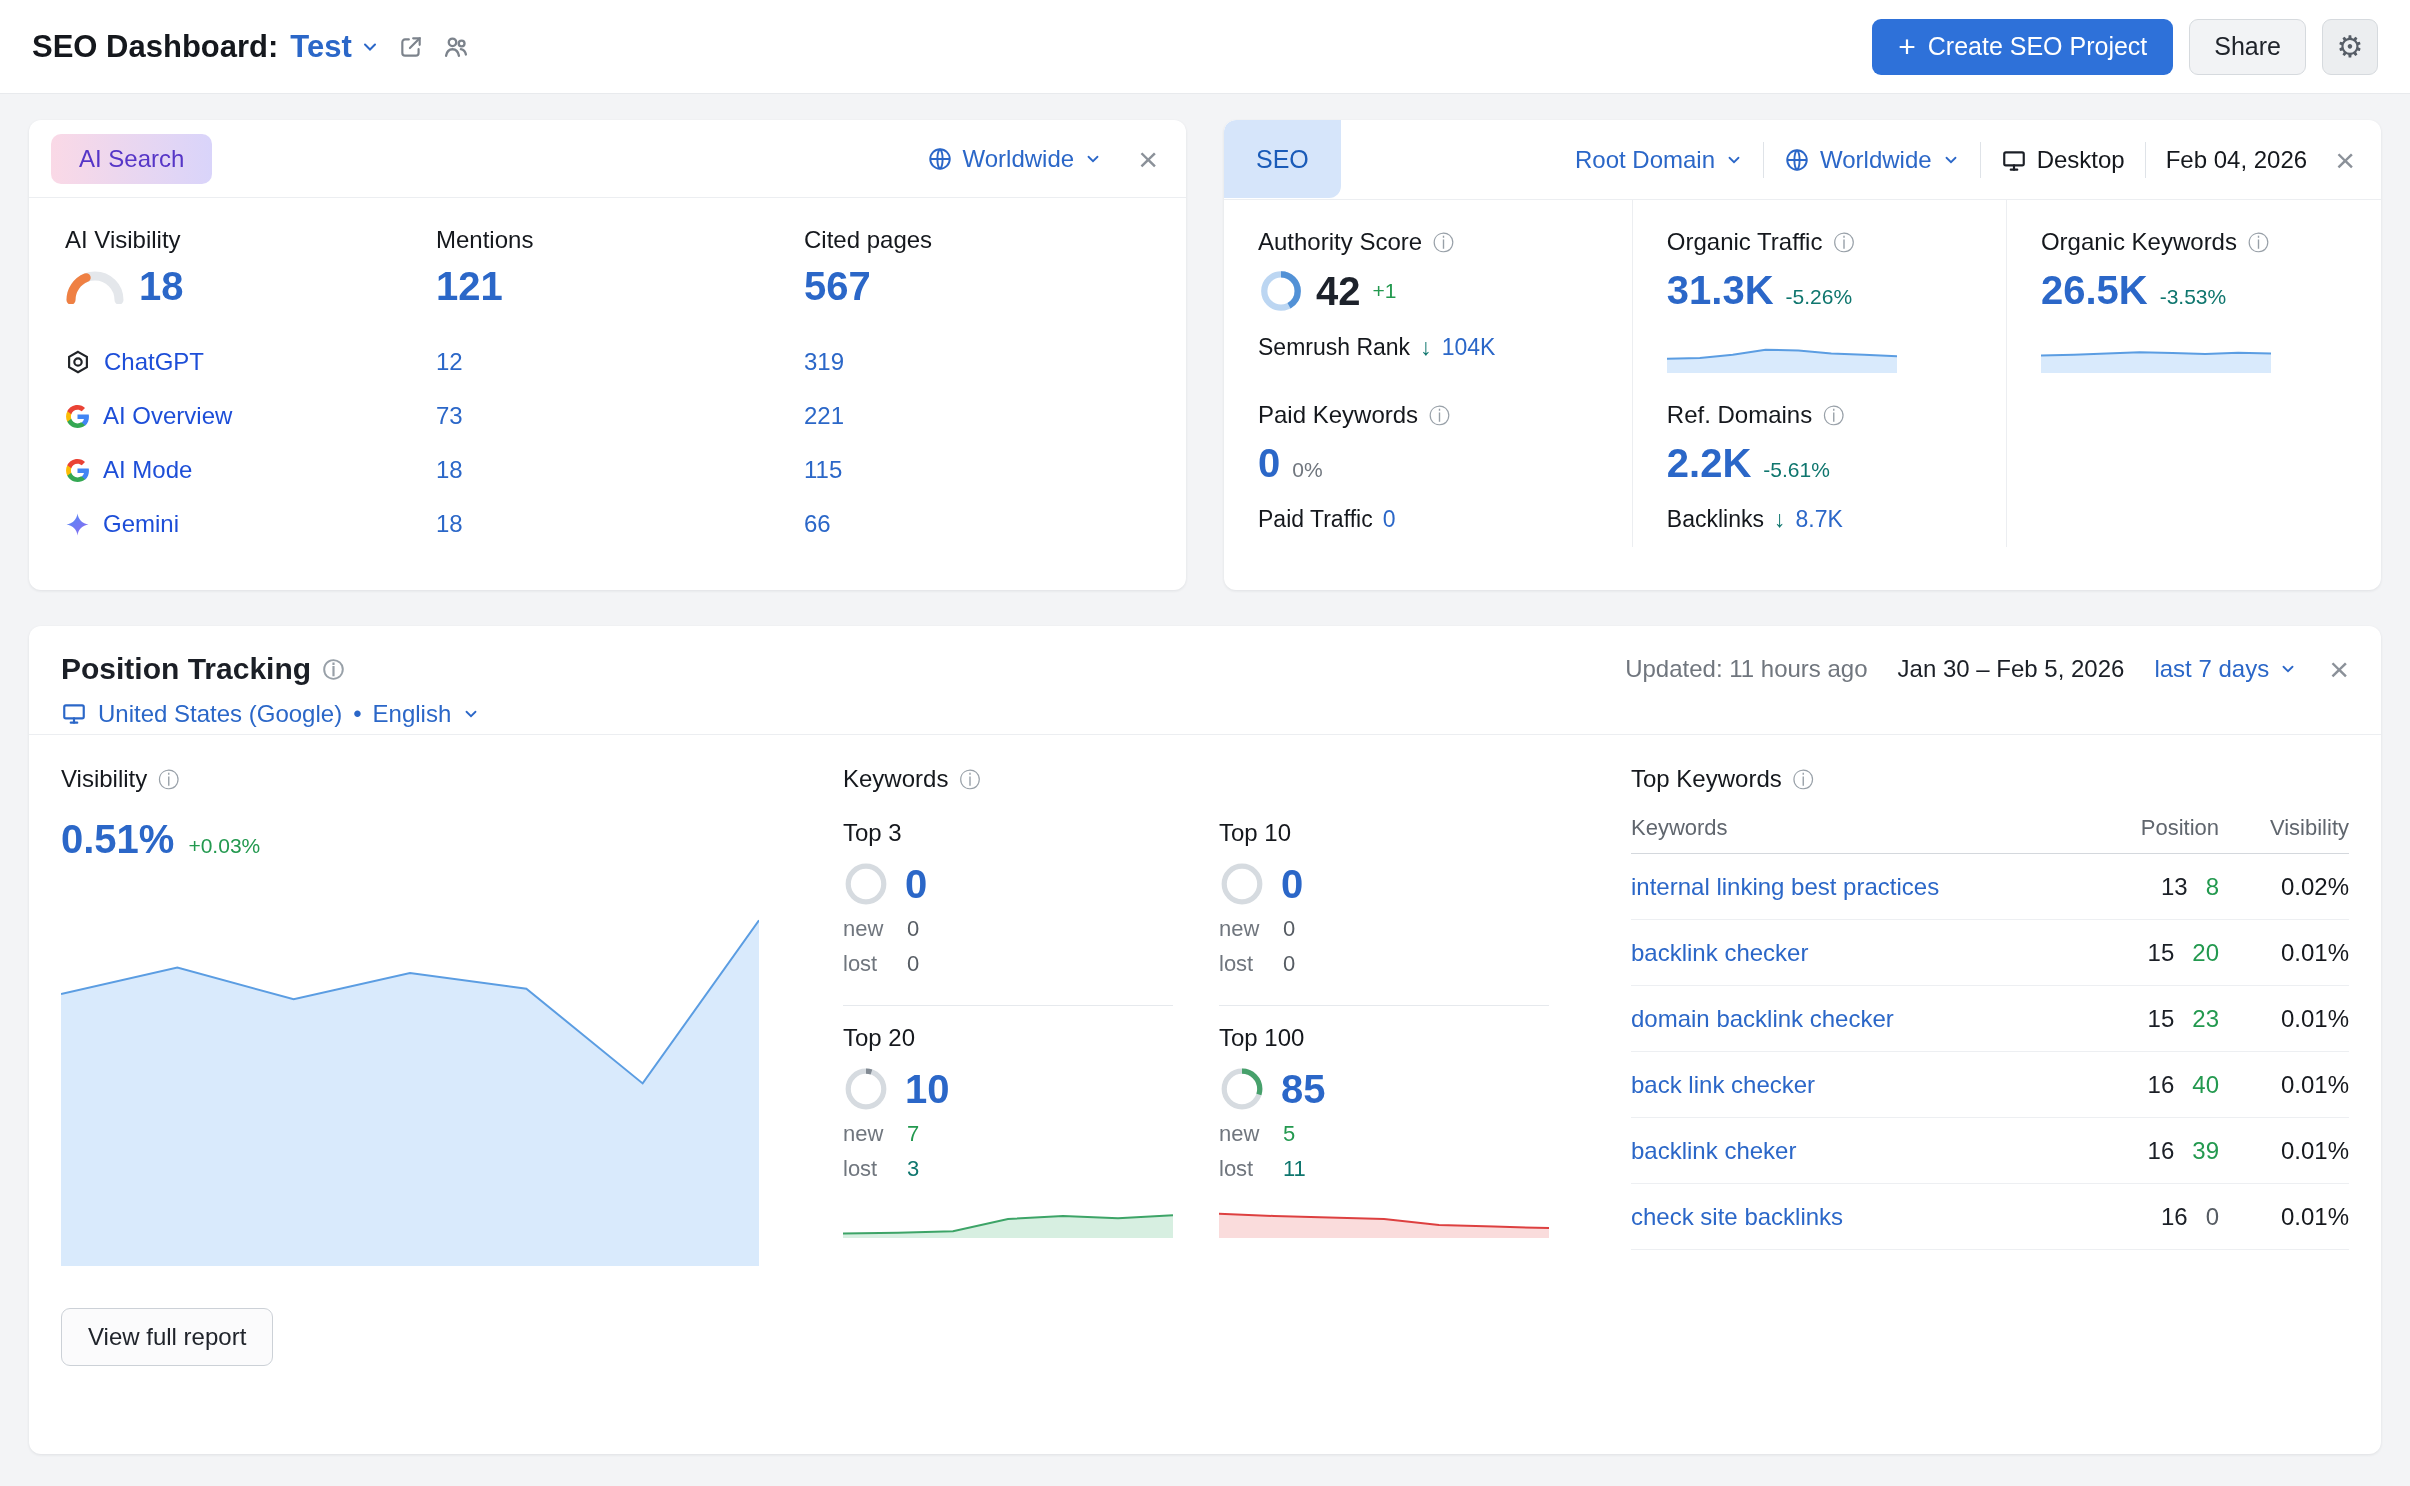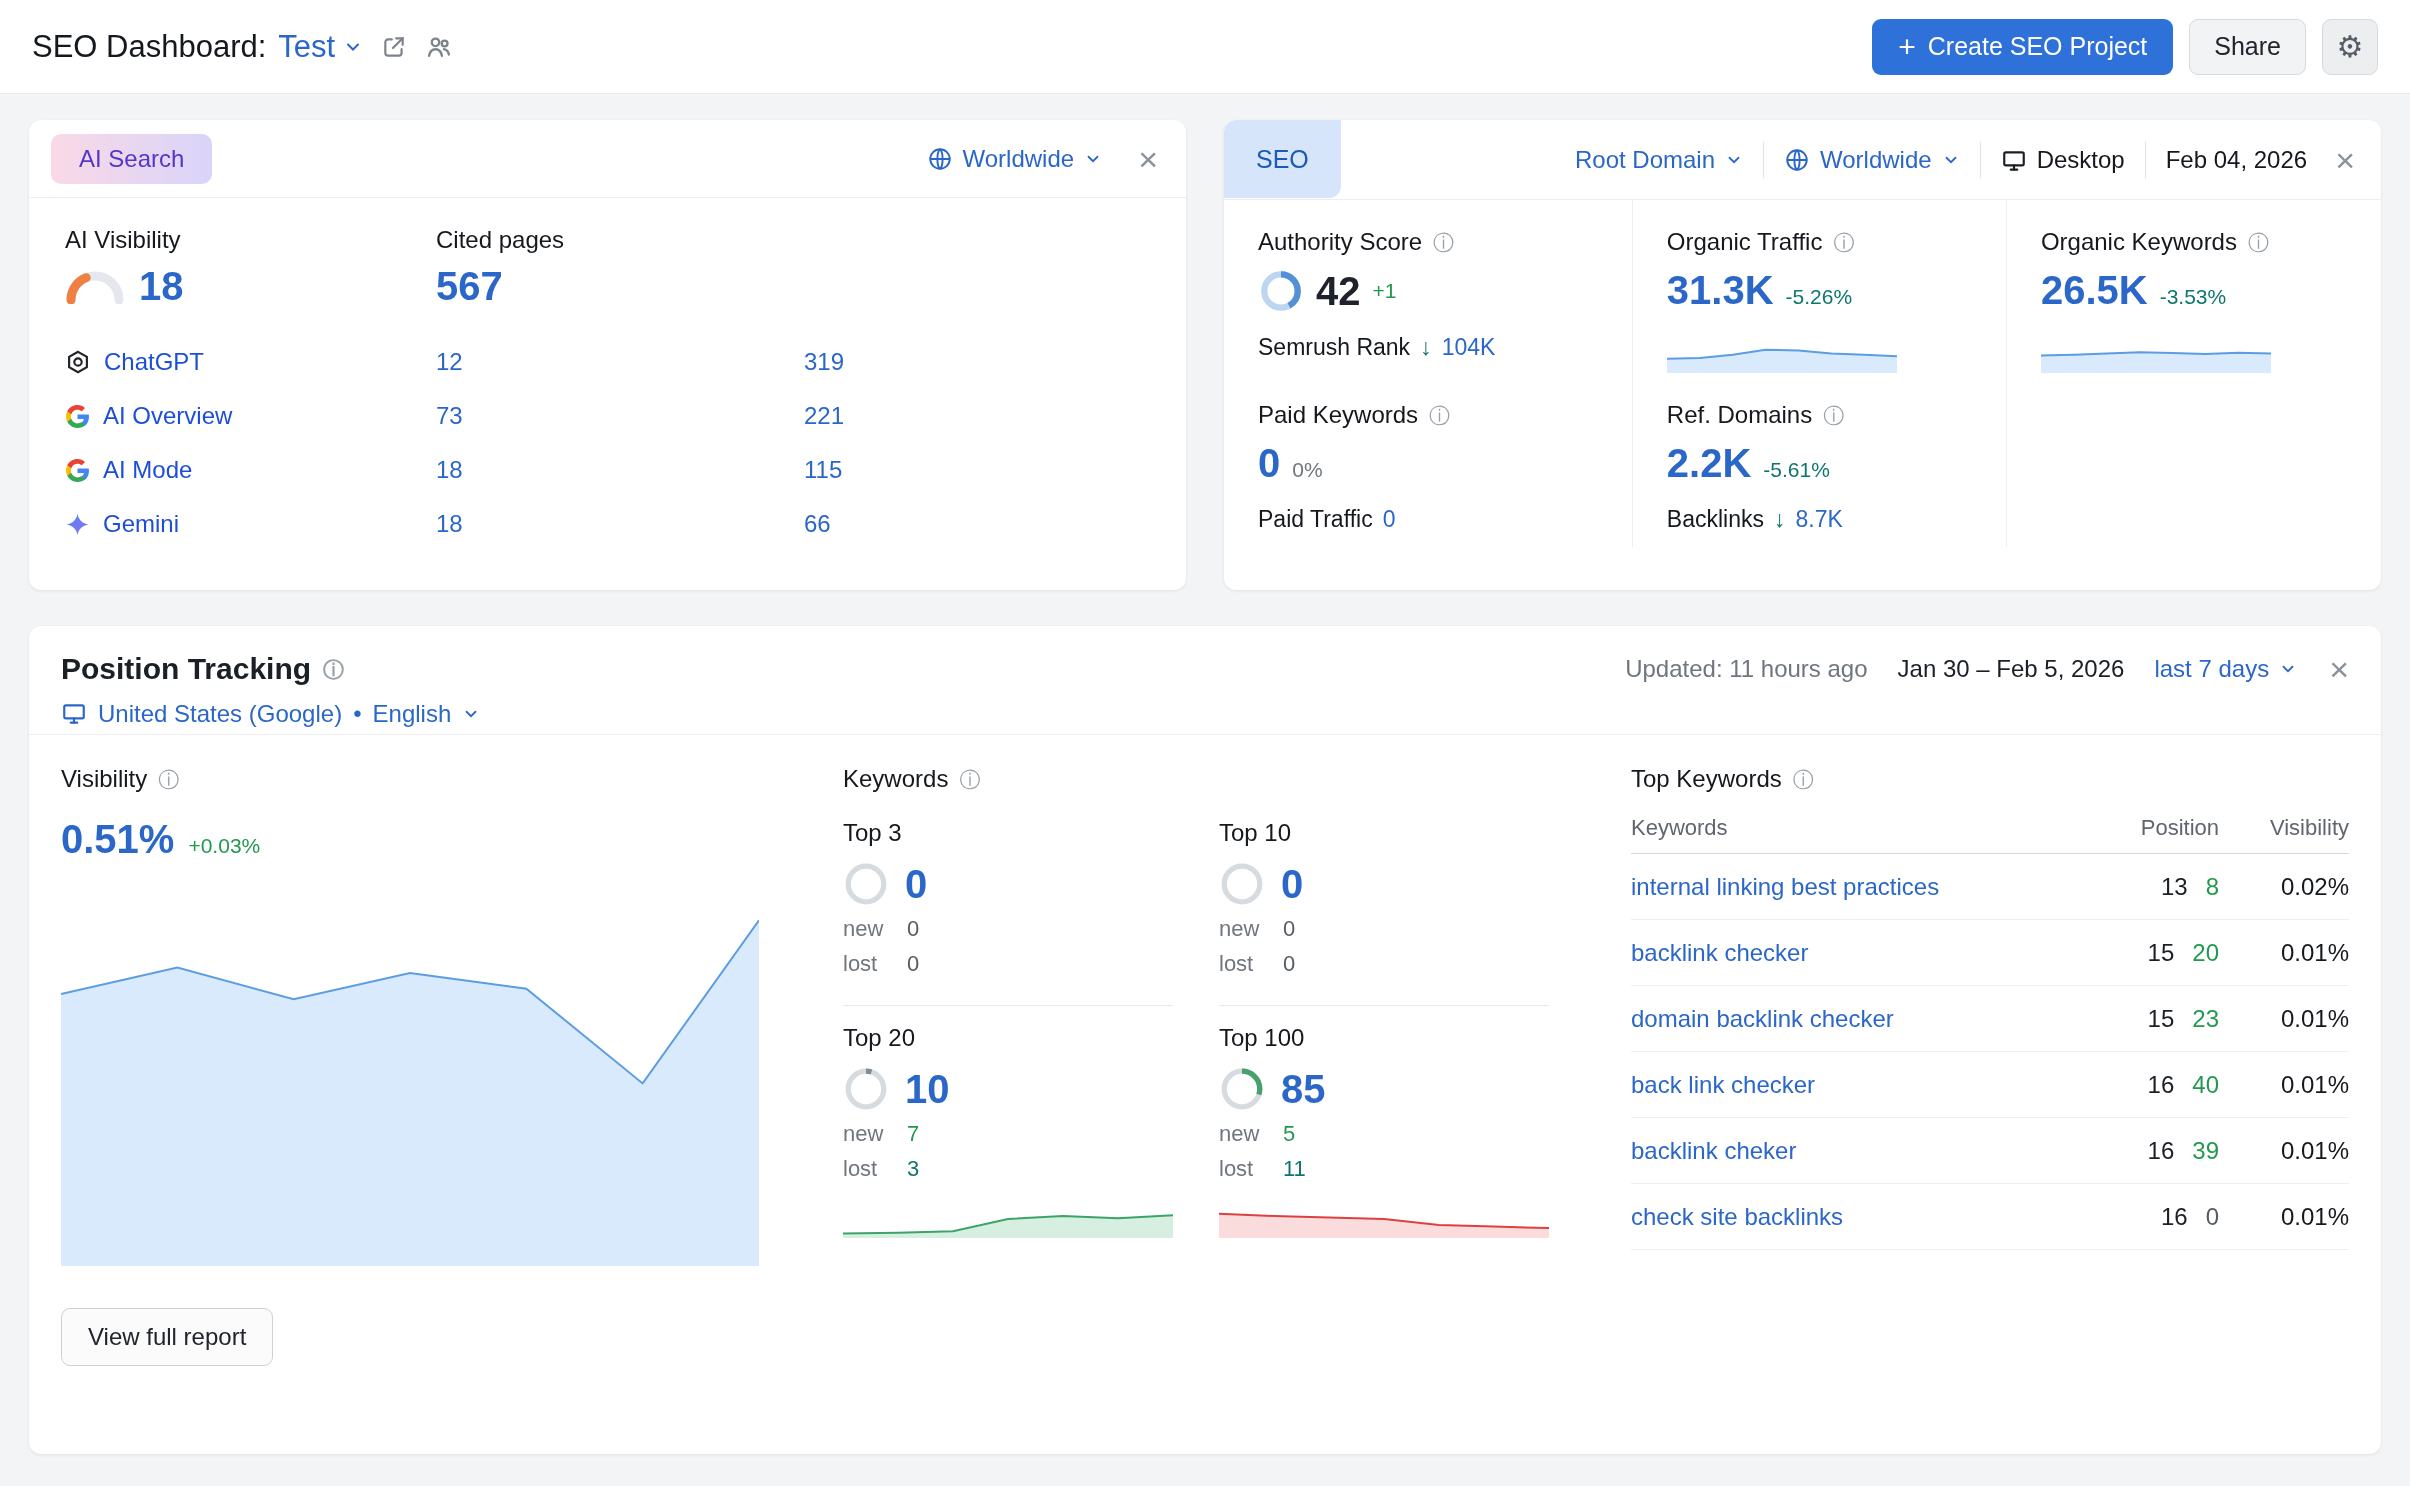--- a/index.html
+++ b/index.html
@@ -10,21 +10,21 @@
     background:#f3f4f6;
     color:#1b1f26;
     font-size:23px;
     overflow:hidden;
   }
   svg{display:inline-block;vertical-align:middle}
 
   
   .topbar{height:94px;background:#fff;border-bottom:1px solid #e8eaed;display:flex;align-items:center;justify-content:space-between;padding:0 32px}
   .topbar-left{display:flex;align-items:center;gap:18px}
-  .page-title{font-size:31px;font-weight:400;color:#15181d;display:flex;align-items:center;gap:12px}
+  .page-title{font-size:31px;font-weight:700;color:#15181d;display:flex;align-items:center;gap:12px}
   .proj-sel{color:#2b67c8;display:flex;align-items:center;gap:8px;cursor:pointer}
   .hdr-ic{color:#7c838c;display:flex;align-items:center;cursor:pointer}
   .topbar-right{display:flex;align-items:center;gap:16px}
   .btn-primary{display:flex;align-items:center;gap:12px;background:#2e71d9;color:#fff;border:none;border-radius:9px;padding:0 26px;height:56px;font-size:25px;font-family:inherit;cursor:pointer}
   .btn-primary .plus{font-size:30px;font-weight:400;line-height:1}
   .btn-secondary{background:#f2f3f5;color:#20242b;border:1px solid #d6dade;border-radius:9px;padding:0 24px;height:56px;font-size:25px;font-family:inherit;cursor:pointer}
   .btn-gear{background:#eceef0;border:1px solid #d6dade;border-radius:9px;width:56px;height:56px;font-size:30px;color:#565d66;cursor:pointer;display:flex;align-items:center;justify-content:center}
 
   
   .content{padding:26px 29px 30px}
@@ -170,20 +170,24 @@
             <div class="stat-label">AI Visibility</div>
             <div class="stat-value">
               <svg width="60" height="34" viewBox="0 0 60 34">
                 <path d="M6 30 A24 24 0 0 1 54 30" fill="none" stroke="#e4e7eb" stroke-width="9" stroke-linecap="round"></path>
                 <path d="M6 30 A24 24 0 0 1 54 30" fill="none" stroke="#ef8043" stroke-width="9" stroke-linecap="round" pathLength="100" stroke-dasharray="38 100"></path>
               </svg>
               <span>18</span>
             </div>
           </div>
           <div>
+            <div class="stat-label">Mentions</div>
+            <div class="stat-value">121</div>
+          </div>
+          <div>
             <div class="stat-label">Cited pages</div>
             <div class="stat-value">567</div>
           </div>
         </div>
 
         <div class="ai-rows">
           <div class="ai-row">
             <span class="engine">
               <svg width="26" height="26" viewBox="0 0 24 24" fill="none" stroke="#202327" stroke-width="2">
                   <polygon points="12,2.6 20.2,7.3 20.2,16.7 12,21.4 3.8,16.7 3.8,7.3"></polygon>

